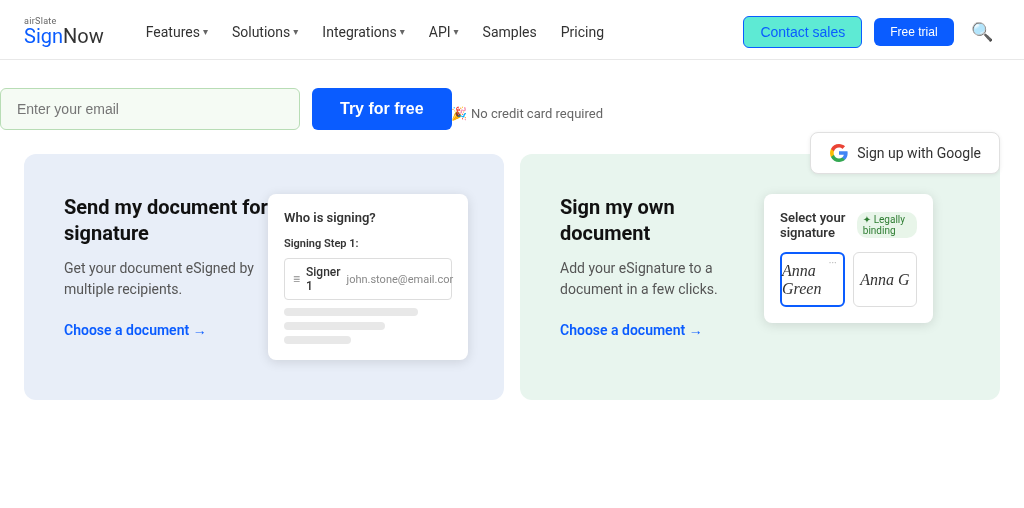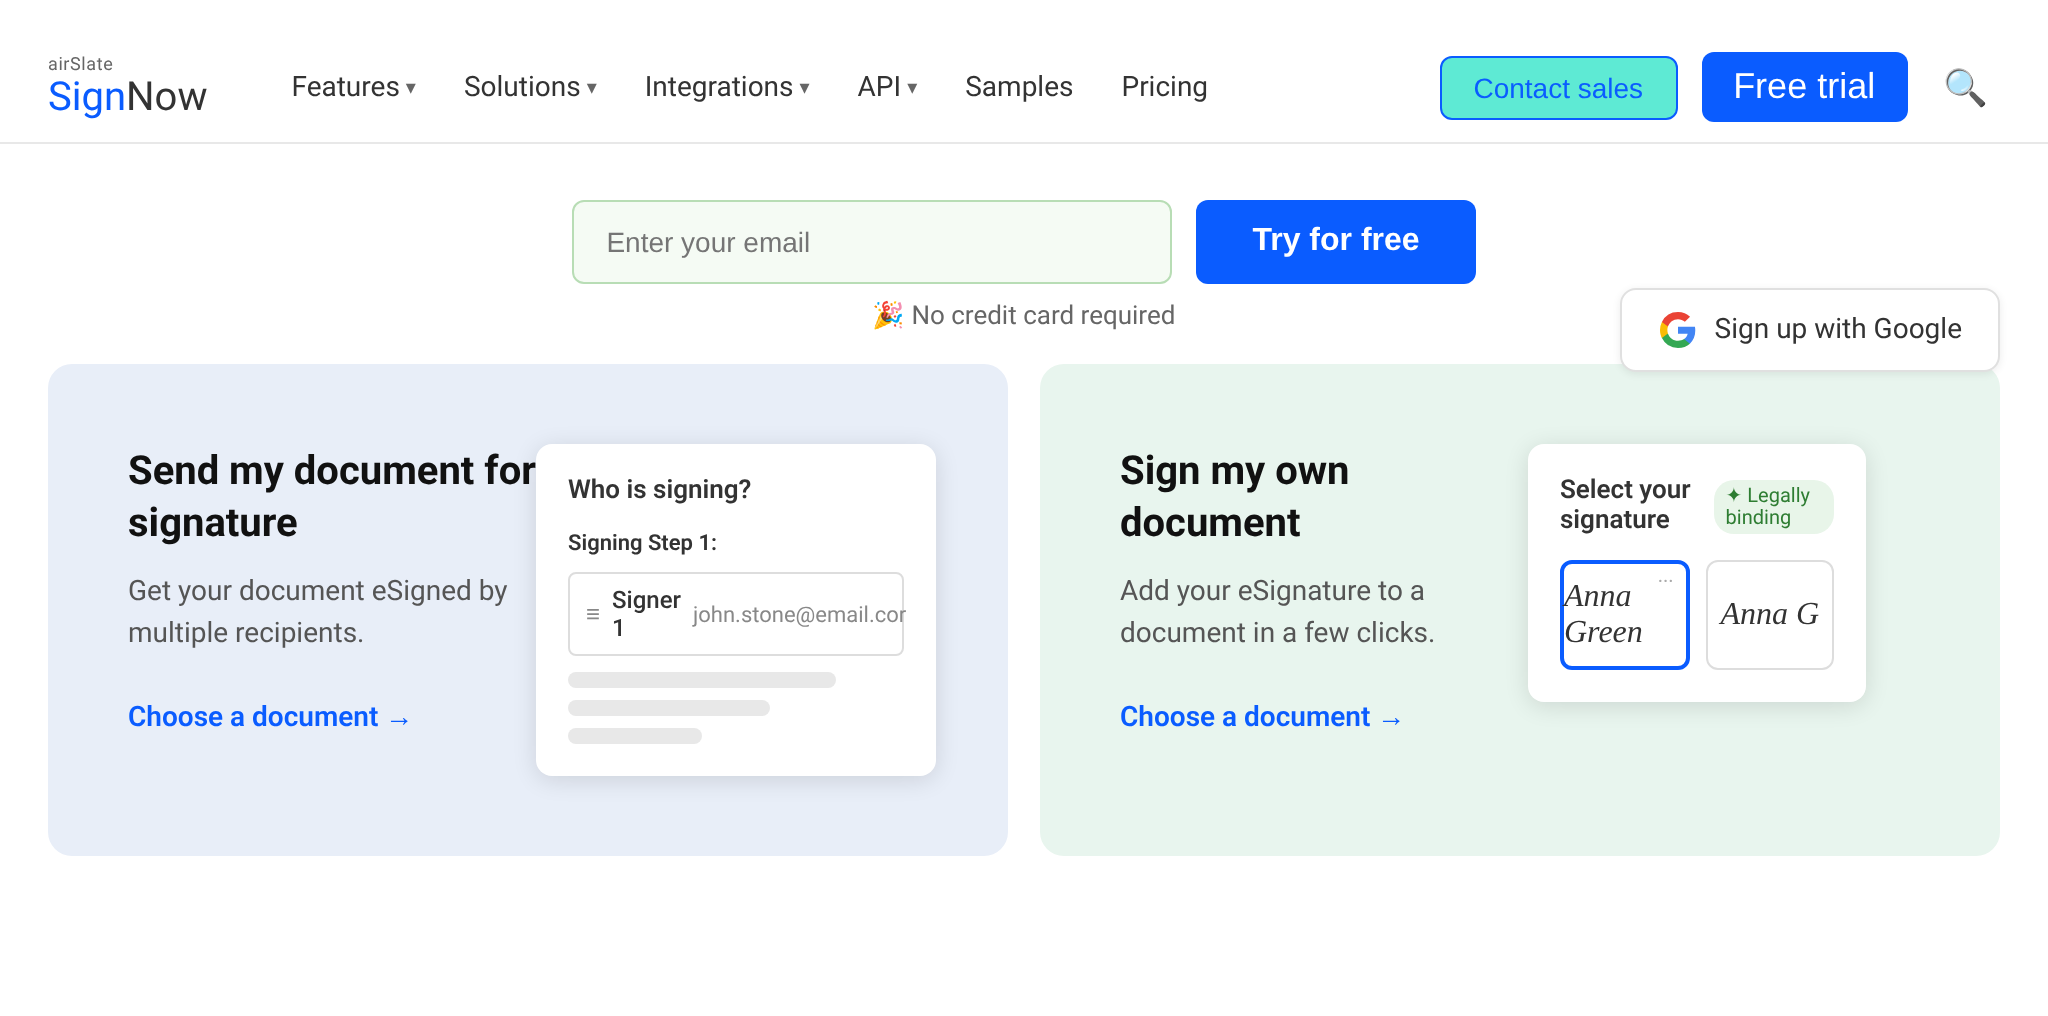--- a/index.html
+++ b/index.html
@@ -66,21 +66,21 @@
       font-size: 14px;
       color: #0a5cff;
       background: #5eead4;
       cursor: pointer;
       white-space: nowrap;
     }
     .btn-free-trial {
       padding: 7px 16px;
       border: none;
       border-radius: 6px;
-      font-size: 18px;
+      font-size: 12px;
       color: #fff;
       background: #0a5cff;
       cursor: pointer;
       white-space: nowrap;
     }
     .search-icon-btn {
       background: none;
       border: none;
       cursor: pointer;
       padding: 6px;
@@ -312,28 +312,28 @@
     }
     .sig-cursive-2 {
       font-family: 'Georgia', cursive;
       font-style: italic;
       font-size: 16px;
       color: #333;
     }
 
     .outer-wrapper {
       max-width: 1024px;
-      margin: 16px auto;
+      margin: 4px auto;
     }
 
     .hero-section-wrapper {
       position: relative;
       padding: 28px 0 16px;
       display: flex;
-      flex-direction: column;
+      flex-direction: row;
       align-items: center;
     }
 
     .cards-wrapper {
       display: flex;
       gap: 16px;
       padding: 0 24px 24px;
     }
   </style>
 </head>

